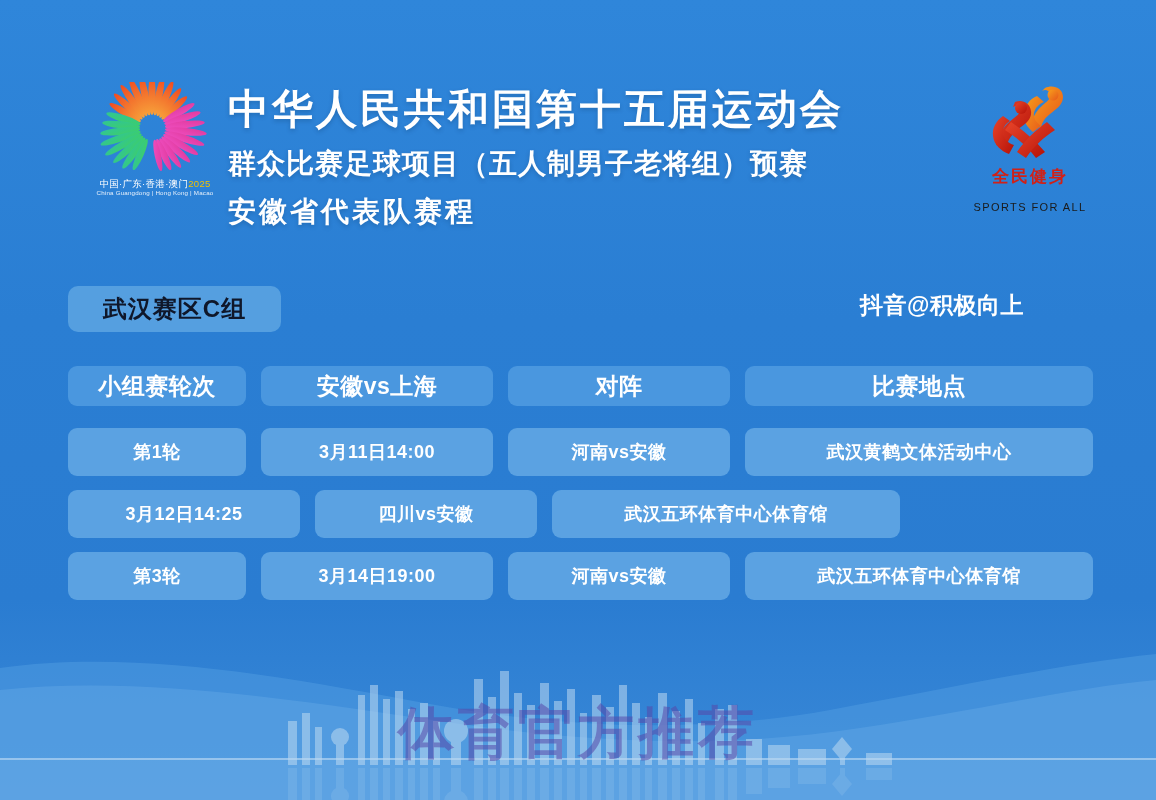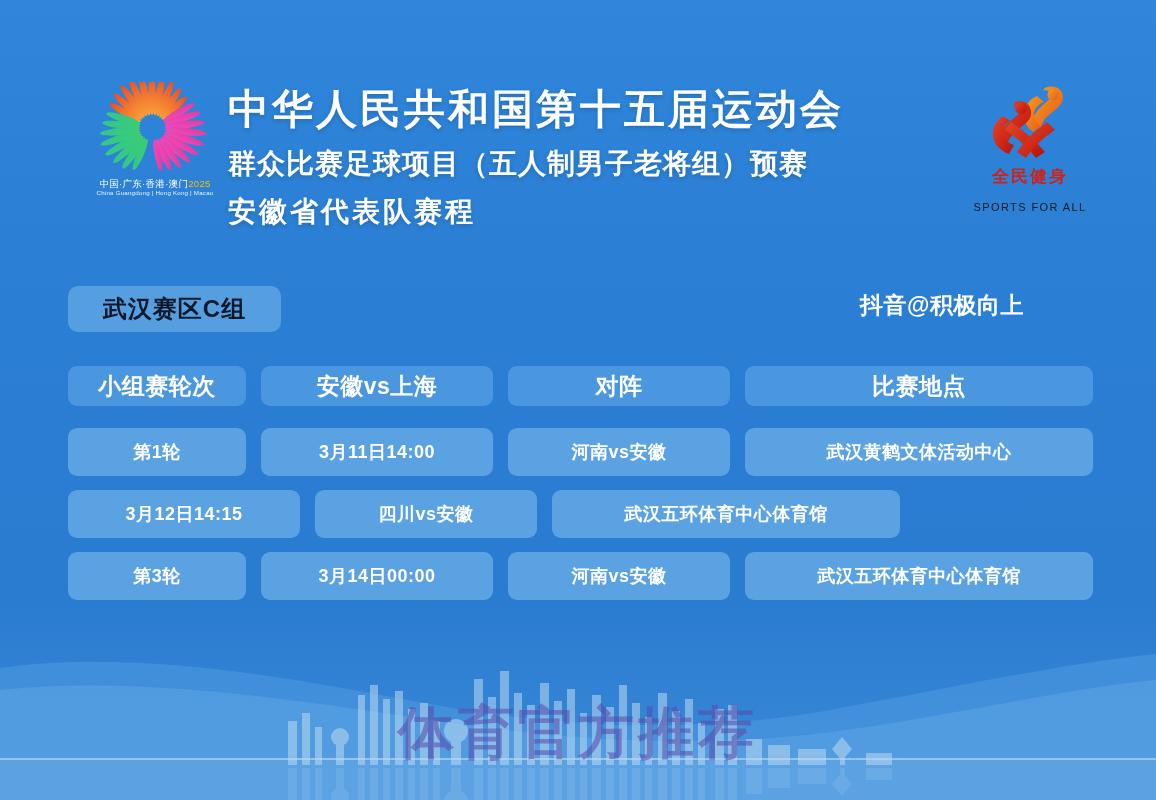--- a/index.html
+++ b/index.html
@@ -413,28 +413,28 @@
     </div>
 
     <div class="row body">
       <div class="cell c1">第1轮</div>
       <div class="cell c2">3月11日14:00</div>
       <div class="cell c3">河南vs安徽</div>
       <div class="cell c4">武汉黄鹤文体活动中心</div>
     </div>
 
     <div class="row body">
-      <div class="cell c2">3月12日14:15</div>
+      <div class="cell c2">3月12日14:25</div>
       <div class="cell c3">四川vs安徽</div>
       <div class="cell c4">武汉五环体育中心体育馆</div>
     </div>
 
     <div class="row body">
       <div class="cell c1">第3轮</div>
-      <div class="cell c2">3月14日00:00</div>
+      <div class="cell c2">3月14日19:00</div>
       <div class="cell c3">河南vs安徽</div>
       <div class="cell c4">武汉五环体育中心体育馆</div>
     </div>
 
   </div>
 
   <div class="bottom-deco">
     <svg class="wave-svg" viewBox="0 0 1156 170" preserveAspectRatio="none">
       <path d="M0 38 C140 18 300 50 430 74 C560 98 700 104 830 80 C950 58 1060 34 1156 24 L1156 170 L0 170 Z" fill="#4e9ae0" opacity="0.55"></path>
       <path d="M0 60 C150 44 320 74 460 94 C600 114 730 118 860 98 C980 80 1070 58 1156 50 L1156 170 L0 170 Z" fill="#63a8e6" opacity="0.45"></path>

